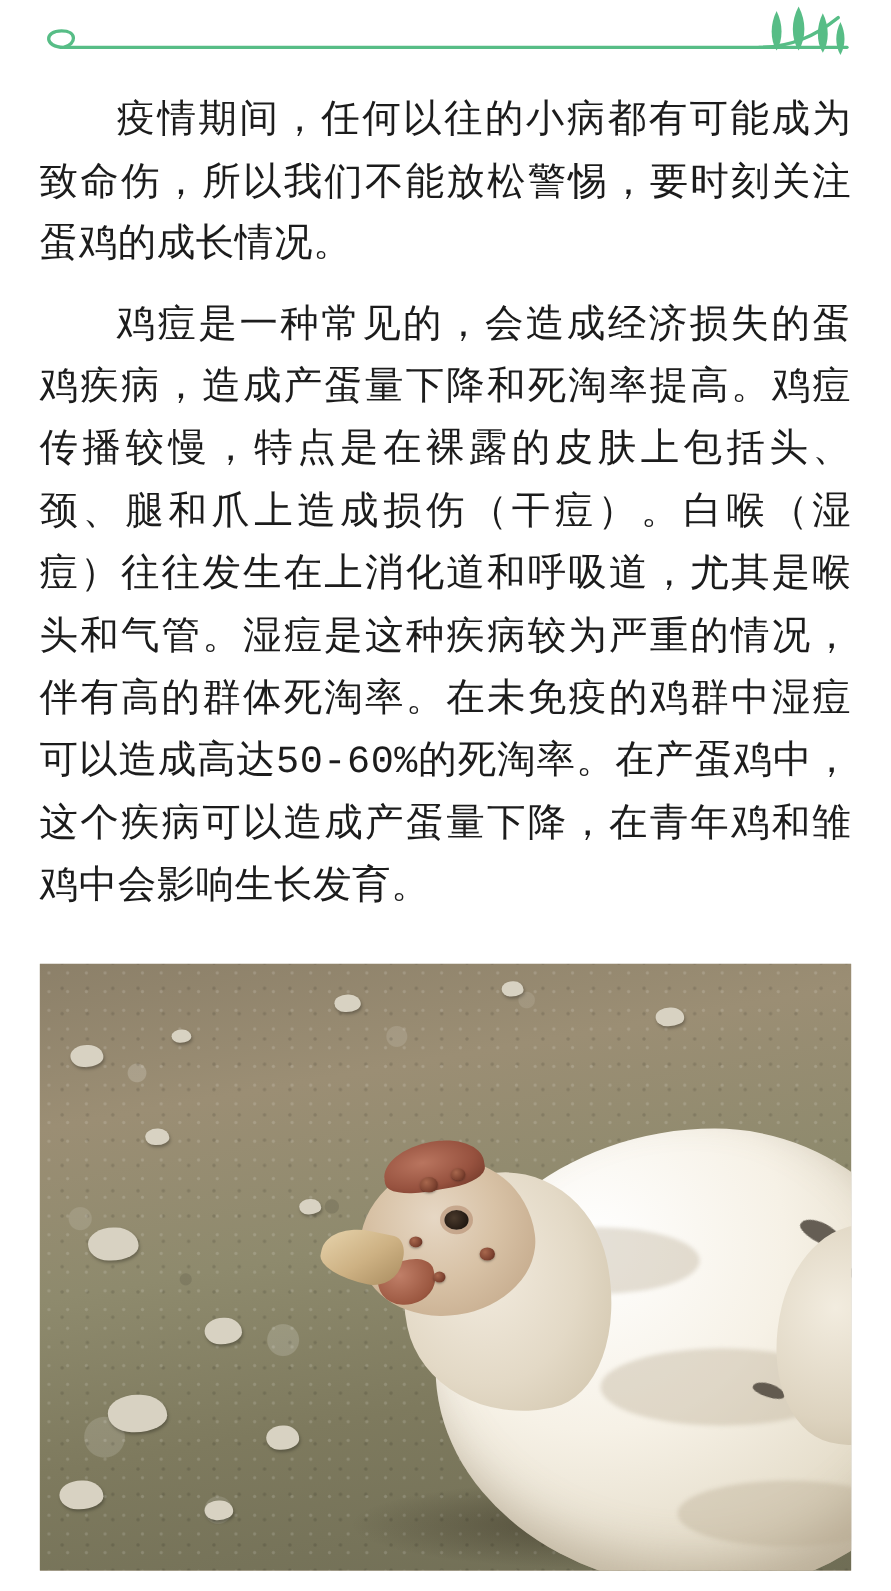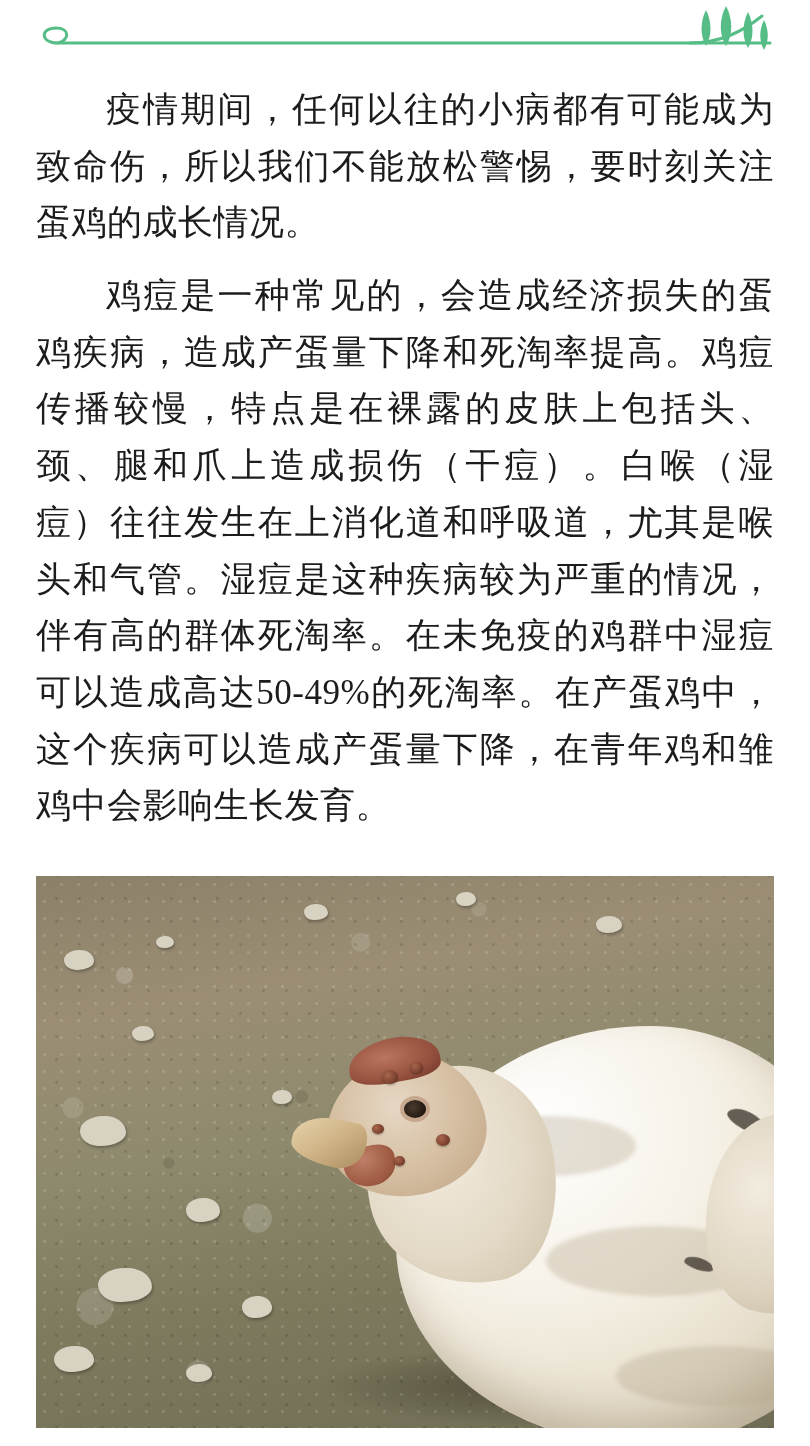--- a/index.html
+++ b/index.html
@@ -44,21 +44,21 @@
   }
   .para {
     font-size: 35px;
     line-height: 1.62;
     color: #1c1c1c;
     text-align: justify;
     text-justify: inter-ideograph;
     margin: 0 0 16px 0;
     text-indent: 2em;
     letter-spacing: 0.5px;
-    font-family: Liberation Serif, serif;
+    font-family: Liberation Mono, monospace;
   }
 
   
   .photo-wrap {
     position: absolute;
     left: 36px;
     top: 876px;
     width: 738px;
     height: 552px;
     overflow: hidden;
@@ -238,21 +238,21 @@
 
       <path d="M706 10 C700 22 700 36 706 46 C712 36 712 22 706 10 Z" fill="#57bd86"></path>
       <path d="M726 6 C719 19 719 35 726 46 C733 35 733 19 726 6 Z" fill="#57bd86"></path>
       <path d="M748 12 C742 24 742 38 748 48 C754 38 754 24 748 12 Z" fill="#57bd86"></path>
       <path d="M764 20 C759 30 759 41 764 50 C769 41 769 30 764 20 Z" fill="#57bd86"></path>
     </svg>
   </div>
 
   <div class="article">
     <p class="para">疫情期间，任何以往的小病都有可能成为致命伤，所以我们不能放松警惕，要时刻关注蛋鸡的成长情况。</p>
-    <p class="para">鸡痘是一种常见的，会造成经济损失的蛋鸡疾病，造成产蛋量下降和死淘率提高。鸡痘传播较慢，特点是在裸露的皮肤上包括头、颈、腿和爪上造成损伤（干痘）。白喉（湿痘）往往发生在上消化道和呼吸道，尤其是喉头和气管。湿痘是这种疾病较为严重的情况，伴有高的群体死淘率。在未免疫的鸡群中湿痘可以造成高达50-49%的死淘率。在产蛋鸡中，这个疾病可以造成产蛋量下降，在青年鸡和雏鸡中会影响生长发育。</p>
+    <p class="para">鸡痘是一种常见的，会造成经济损失的蛋鸡疾病，造成产蛋量下降和死淘率提高。鸡痘传播较慢，特点是在裸露的皮肤上包括头、颈、腿和爪上造成损伤（干痘）。白喉（湿痘）往往发生在上消化道和呼吸道，尤其是喉头和气管。湿痘是这种疾病较为严重的情况，伴有高的群体死淘率。在未免疫的鸡群中湿痘可以造成高达50-60%的死淘率。在产蛋鸡中，这个疾病可以造成产蛋量下降，在青年鸡和雏鸡中会影响生长发育。</p>
   </div>
 
   <div class="photo-wrap">
     <div class="photo">
       <div class="ground"></div>
 
       <div class="pebble" style="left:28px;  top:74px;  width:30px; height:20px;"></div>
       <div class="pebble" style="left:96px;  top:150px; width:22px; height:15px;"></div>
       <div class="pebble" style="left:44px;  top:240px; width:46px; height:30px;"></div>
       <div class="pebble" style="left:150px; top:322px; width:34px; height:24px;"></div>

